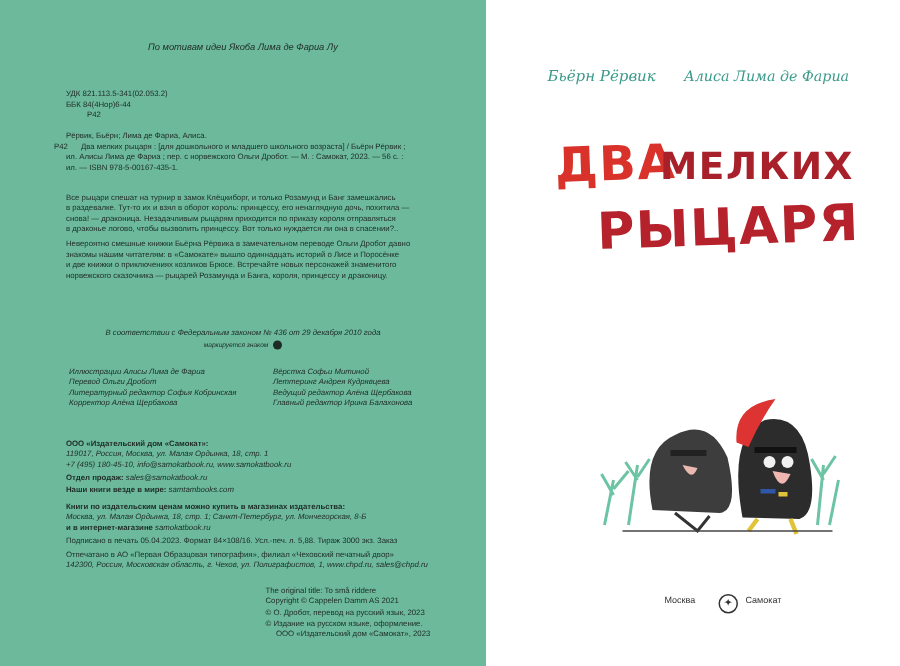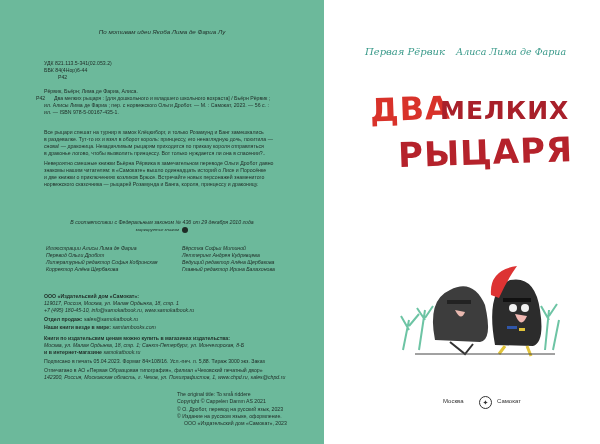--- a/index.html
+++ b/index.html
@@ -84,21 +84,21 @@
 
   <div class="t" style="left:177px;top:391px;">The original title: To små riddere</div>
   <div class="t" style="left:177px;top:398px;">Copyright © Cappelen Damm AS 2021</div>
   <div class="t" style="left:177px;top:406px;">© О. Дробот, перевод на русский язык, 2023</div>
   <div class="t" style="left:177px;top:413px;">© Издание на русском языке, оформление.</div>
   <div class="t" style="left:184px;top:420px;">ООО «Издательский дом «Самокат», 2023</div>
 </div>
 
 <div class="right"></div>
 
-<div class="authors" style="left:365px;">Первая Рёрвик</div>
+<div class="authors" style="left:365px;">Бьёрн Рёрвик</div>
 <div class="authors" style="left:456px;font-size:9.5px;">Алиса Лима де Фариа</div>
 
 <div class="title" style="left:370px;top:90px;font-size:32px;transform:rotate(-2deg);">ДВА</div>
 <div class="title" style="left:440px;top:96px;font-size:25px;color:#a8202a;">МЕЛКИХ</div>
 <div class="title" style="left:398px;top:132px;font-size:34px;color:#b5222b;transform:rotate(-2deg);">РЫЦАРЯ</div>
 
 <svg style="position:absolute;left:395px;top:250px;" width="170" height="110" viewBox="0 0 170 110">
   <g stroke="#6dc4a4" stroke-width="2" fill="none">
     <path d="M8 100 L14 70 M14 80 L6 66 M14 76 L24 64 M24 100 L30 60 M30 70 L22 58 M30 68 L38 56"></path>
     <path d="M150 100 L154 60 M154 70 L146 56 M154 66 L162 54 M158 100 L164 70"></path>

